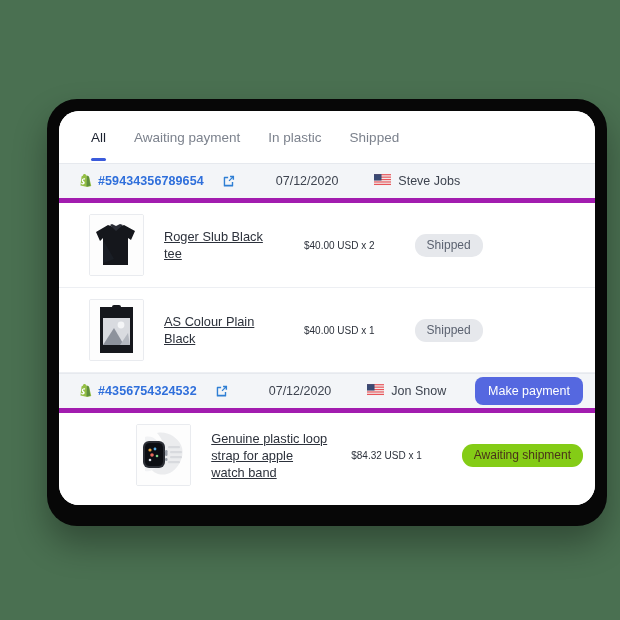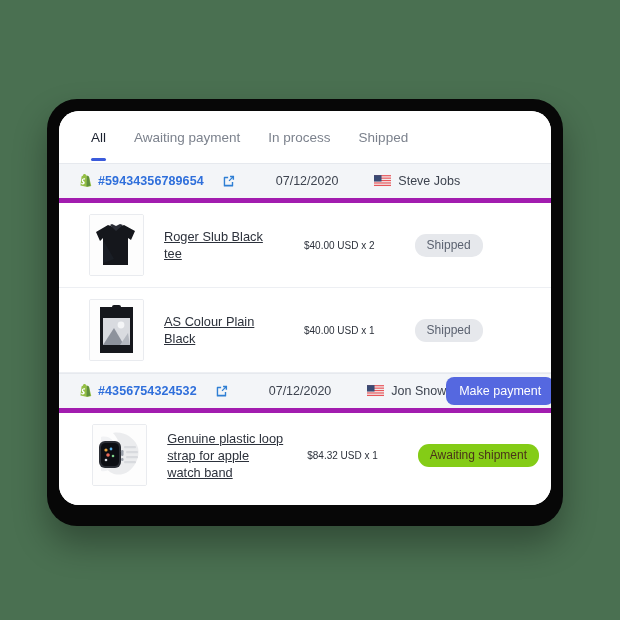--- a/index.html
+++ b/index.html
@@ -7,21 +7,21 @@
   body{
     width:620px;height:620px;
     background:#4a7051;
     font-family:"Liberation Sans","DejaVu Sans",sans-serif;
     overflow:hidden;
   }
   
   .stage{position:relative;width:620px;height:620px;}
   .device{
     position:absolute;left:47px;top:99px;
-    width:516px;height:427px;
+    width:560px;height:427px;
     background:#070707;
     border-radius:30px;
     box-shadow:0 18px 34px rgba(0,0,0,.33);
   }
   .screen{
     position:absolute;left:12px;top:12px;right:12px;bottom:21px;
     background:#ffffff;
     border-radius:20px;
     overflow:hidden;
     display:flex;flex-direction:column;
@@ -69,21 +69,21 @@
     letter-spacing:.1px;cursor:pointer;white-space:nowrap;
   }
   .ext-link{
     width:14px;height:14px;margin-left:18px;flex:0 0 auto;
     cursor:pointer;display:block;
   }
   .order-date{
     font-size:12.5px;color:#3d434f;margin-left:40px;white-space:nowrap;
   }
   .customer{
-    display:flex;align-items:center;margin-left:36px;white-space:nowrap;
+    display:flex;margin-left:36px;white-space:nowrap;
   }
   .flag{width:17px;height:12px;margin-right:7px;flex:0 0 auto;display:block;}
   .customer-name{font-size:12.5px;color:#3d434f;}
   .spacer{flex:1 1 auto;}
   .pay-btn{
     background:#5568e0;color:#fff;border:0;
     font-family:inherit;font-size:12.5px;
     padding:8px 13px;border-radius:8px;cursor:pointer;
     white-space:nowrap;line-height:12px;
   }
@@ -127,21 +127,21 @@
 
       <div class="tabs">
         <div class="tab active">
           <span>All</span>
           <span class="tab-underline"></span>
         </div>
         <div class="tab">
           <span>Awaiting payment</span>
         </div>
         <div class="tab">
-          <span>In process</span>
+          <span>In plastic</span>
         </div>
         <div class="tab">
           <span>Shipped</span>
         </div>
       </div>
 
       <div class="list">
 
         <div class="order-head">
           <svg class="shop-icon" viewBox="0 0 26 30">

